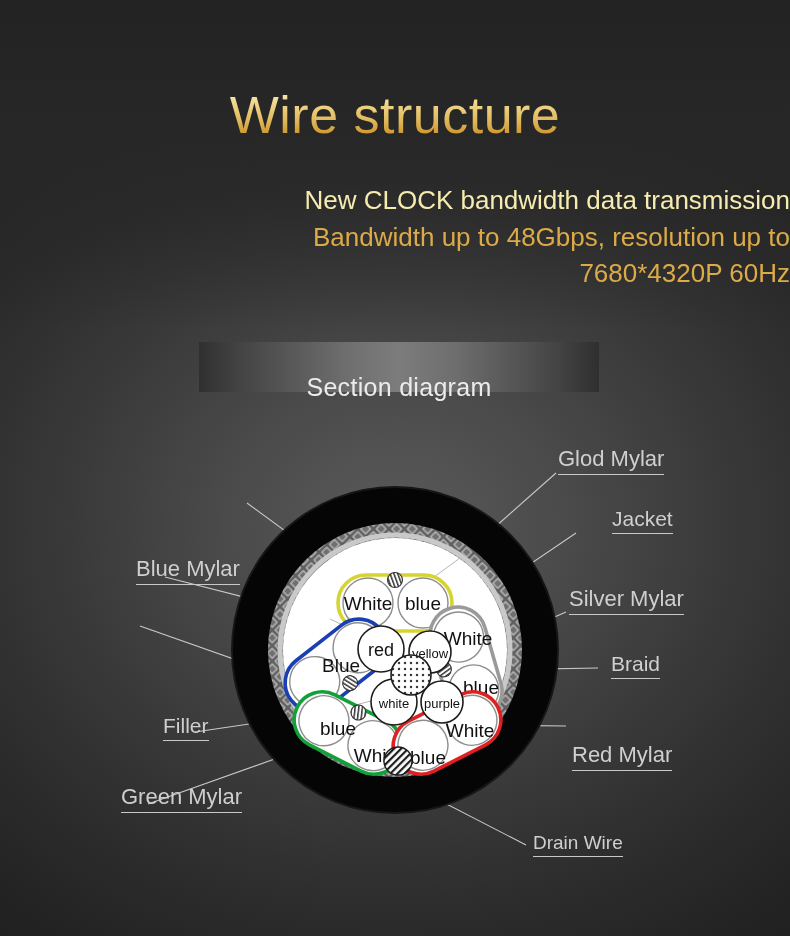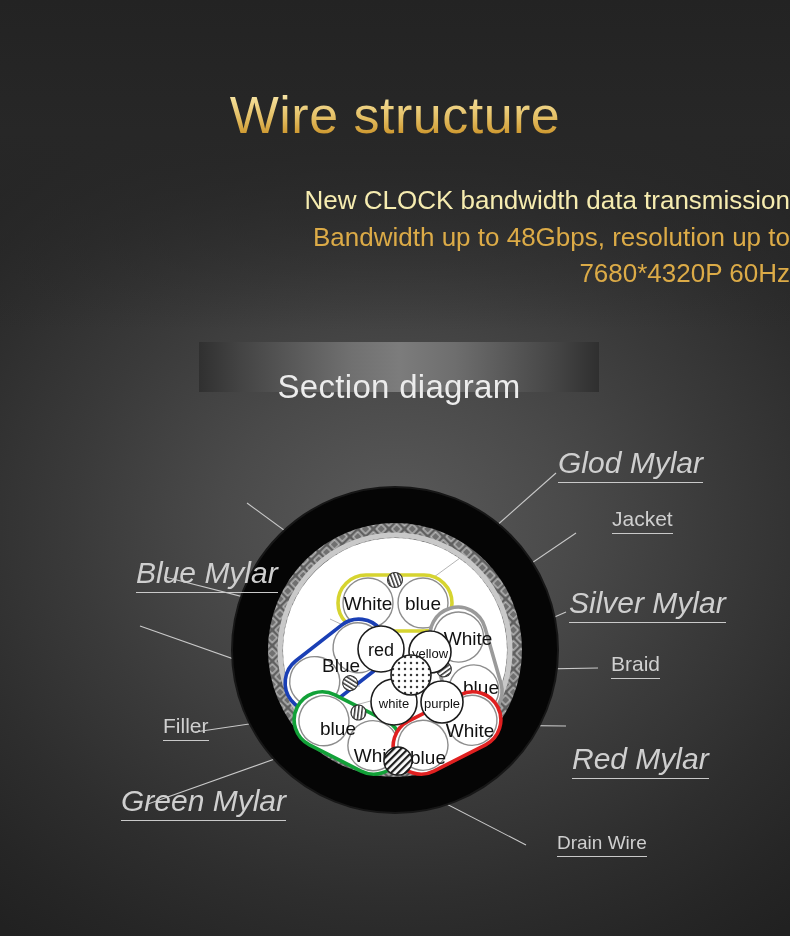--- a/index.html
+++ b/index.html
@@ -39,35 +39,35 @@
   .sub2{top:219px;color:#dcab47;}
   .sub3{top:255px;color:#dcab47;}
 
   
   .banner{
     position:absolute;left:199px;top:342px;width:400px;height:50px;
     background:linear-gradient(to right,#303030 0%,#434343 10%,#707070 38%,#7c7c7c 50%,#6e6e6e 64%,#434343 90%,#2f2f2f 100%);
   }
   .banner-text{
     position:absolute;inset:0;display:flex;align-items:center;justify-content:center;
-    font-size:33px;color:#ececec;letter-spacing:0.3px;margin-top:40px;
+    font-size:25px;color:#ececec;letter-spacing:0.3px;margin-top:40px;
   }
 
   
   #stage{position:absolute;left:0;top:420px;width:778px;height:460px;}
   #stage svg{display:block;}
 
   
   .lbl{
     position:absolute;
     font-size:21px;color:#cfcfcf;white-space:nowrap;
     line-height:1;
   }
-  .lbl.sm{font-size:19px;margin-left:24px;}
-  .lbl.big{font-size:30px;font-style:italic;}
+  .lbl.sm{font-size:19px;}
+  .lbl.big{font-size:22px;}
 </style>
 </head>
 <body>
 
 <div id="page">
   <div id="topshade"></div>
 
   <div class="title">Wire structure</div>
   <div class="sub sub1">New CLOCK bandwidth data transmission</div>
   <div class="sub sub2">Bandwidth up to 48Gbps, resolution up to</div>

